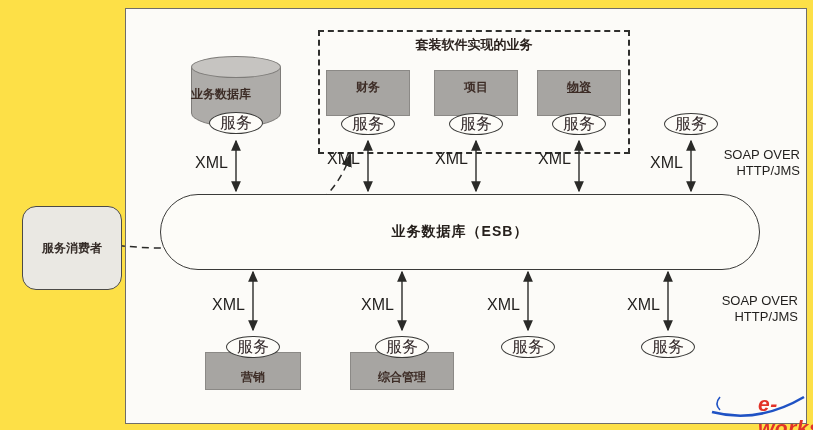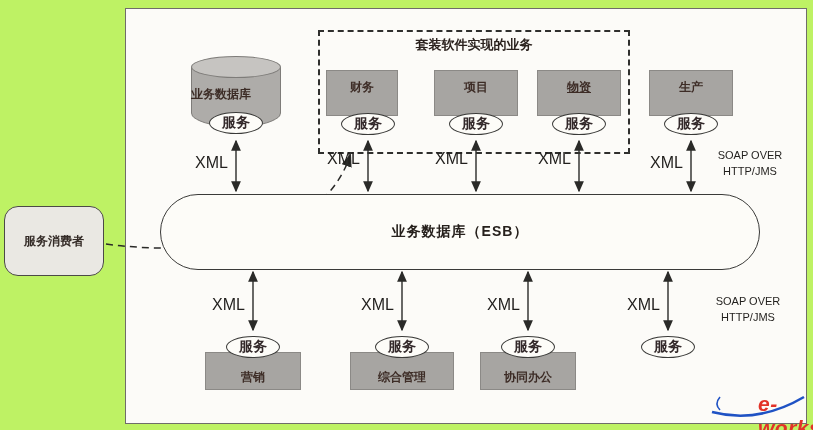--- a/index.html
+++ b/index.html
@@ -1,21 +1,21 @@
 <!DOCTYPE html>
 <html><head>
 <meta charset="utf-8">
 <style>
   * { box-sizing: border-box; margin: 0; padding: 0; }
   html,body { background:#ffffff; }
   body { font-family: "Liberation Sans", "DejaVu Sans", sans-serif; }
   .canvas {
     position: relative;
     width: 813px; height: 430px;
-    background: #bef264;
+    background: #fde047;
     overflow: hidden;
     padding-left: 40px;
   }
   .frame {
     position: absolute;
     left: 125px; top: 8px; width: 682px; height: 416px;
     border: 1px solid #6f6d6a;
     background: #fcfbf8;
   }
   .svg-layer {
@@ -31,21 +31,21 @@
   }
   .gbox.topnode { padding-bottom: 12px; }
   .gbox.bottomnode { padding-top: 12px; }
   .oval {
     position: absolute;
     width: 54px; height: 22px;
     background: #fdfcf8;
     border: 1.5px solid #3a3a38;
     border-radius: 50%;
     display: flex; align-items: center; justify-content: center;
-    font-size: 14px; font-weight: 700; color: #33292a;
+    font-size: 16px; font-weight: 400; color: #33292a;
     z-index: 5;
   }
   .dashedbox {
     position: absolute;
     left: 318px; top: 30px; width: 312px; height: 124px;
     border: 2px dashed #2f2f2d;
   }
   .dashedbox-title {
     position: absolute;
     left: 318px; top: 36px; width: 312px;
@@ -57,21 +57,21 @@
     left: 160px; top: 194px; width: 600px; height: 76px;
     background: #fdfcf8;
     border: 1.5px solid #3a3a38;
     border-radius: 40px;
     display: flex; align-items: center; justify-content: center;
     font-size: 14px; font-weight: 600; letter-spacing: 1px; color: #26201c;
     z-index: 2;
   }
   .consumer {
     position: absolute;
-    left: 4px; top: 206px; width: 100px; height: 70px;
+    left: 22px; top: 206px; width: 100px; height: 84px;
     background: #eae8e3;
     border: 1.5px solid #4c4a47;
     border-radius: 14px;
     display: flex; align-items: center; justify-content: center;
     font-size: 12px; font-weight: 700; color: #332a26;
   }
   .cyl { position: absolute; left: 191px; top: 56px; width: 90px; height: 70px; }
   .cyl-body {
     position: absolute; left: 0; top: 11px; width: 90px; height: 60px;
     background: #aeaca9; border: 1px solid #7e7c79; border-top: none;
@@ -85,22 +85,22 @@
     position: absolute; left: 0; top: 30px; width: 90px;
     text-align: left; font-size: 12px; font-weight: 700; color: #3c2c26;
   }
   .xml {
     position: absolute; width: 36px;
     text-align: right;
     font-size: 16px; color: #211f1d; font-weight: 400;
   }
   .soap {
     position: absolute; width: 100px;
-    text-align: center;
-    font-size: 11px; line-height: 16px; color: #211f1d;
+    text-align: right;
+    font-size: 13px; line-height: 16px; color: #211f1d;
   }
   .logo { position: absolute; left: 710px; top: 388px; width: 96px; height: 34px; }
   .logo-text {
     position: absolute; left: 8px; top: 4px;
     font-style: italic; font-weight: 700; font-size: 21px; color: #e23228;
     letter-spacing: 0.5px;
     margin-left: 40px;
   }
   .logo-swoosh { position: absolute; left: 0; top: 0; width: 96px; height: 34px; }
 </style>
@@ -141,24 +141,23 @@
   <div class="dashedbox"></div>
   <div class="dashedbox-title">套装软件实现的业务</div>
 
   <div class="cyl">
     <div class="cyl-body"></div>
     <div class="cyl-top"></div>
     <div class="cyl-label">业务数据库</div>
   </div>
   <div class="oval" style="left:209px; top:112px;">服务</div>
 
-  <div class="gbox topnode" style="left:326px; top:70px; width:72px; height:46px;">财务</div>
+  <div class="gbox topnode" style="left:326px; top:70px; width:84px; height:46px;">财务</div>
   <div class="gbox topnode" style="left:434px; top:70px; width:84px; height:46px;">项目</div>
   <div class="gbox topnode" style="left:537px; top:70px; width:84px; height:46px;text-decoration:underline;">物资</div>
-  <div class="gbox topnode" style="left:649px; top:70px; width:84px; height:46px;">生产</div>
 
   <div class="oval" style="left:341px; top:113px;">服务</div>
   <div class="oval" style="left:449px; top:113px;">服务</div>
   <div class="oval" style="left:552px; top:113px;">服务</div>
   <div class="oval" style="left:664px; top:113px;">服务</div>
 
   <div class="xml" style="left:192px; top:154px;">XML</div>
   <div class="xml" style="left:324px; top:150px;">XML</div>
   <div class="xml" style="left:432px; top:150px;">XML</div>
   <div class="xml" style="left:535px; top:150px;">XML</div>
@@ -183,21 +182,20 @@
     <div>HTTP/JMS</div>
   </div>
 
   <div class="oval" style="left:226px; top:336px;">服务</div>
   <div class="oval" style="left:375px; top:336px;">服务</div>
   <div class="oval" style="left:501px; top:336px;">服务</div>
   <div class="oval" style="left:641px; top:336px;">服务</div>
 
   <div class="gbox bottomnode" style="left:350px; top:352px; width:104px; height:38px;">综合管理</div>
   <div class="gbox bottomnode" style="left:205px; top:352px; width:96px; height:38px;">营销</div>
-  <div class="gbox bottomnode" style="left:480px; top:352px; width:96px; height:38px;">协同办公</div>
 
   <div class="logo">
     <svg class="logo-swoosh" viewBox="0 0 96 34">
       <path d="M2,24 Q48,36 94,9" fill="none" stroke="#1f52c4" stroke-width="2.6"></path>
       <path d="M10,9 Q4,16 10,22" fill="none" stroke="#1f52c4" stroke-width="1.6"></path>
     </svg>
     <span class="logo-text">e-works</span>
   </div>
 
 </div>

